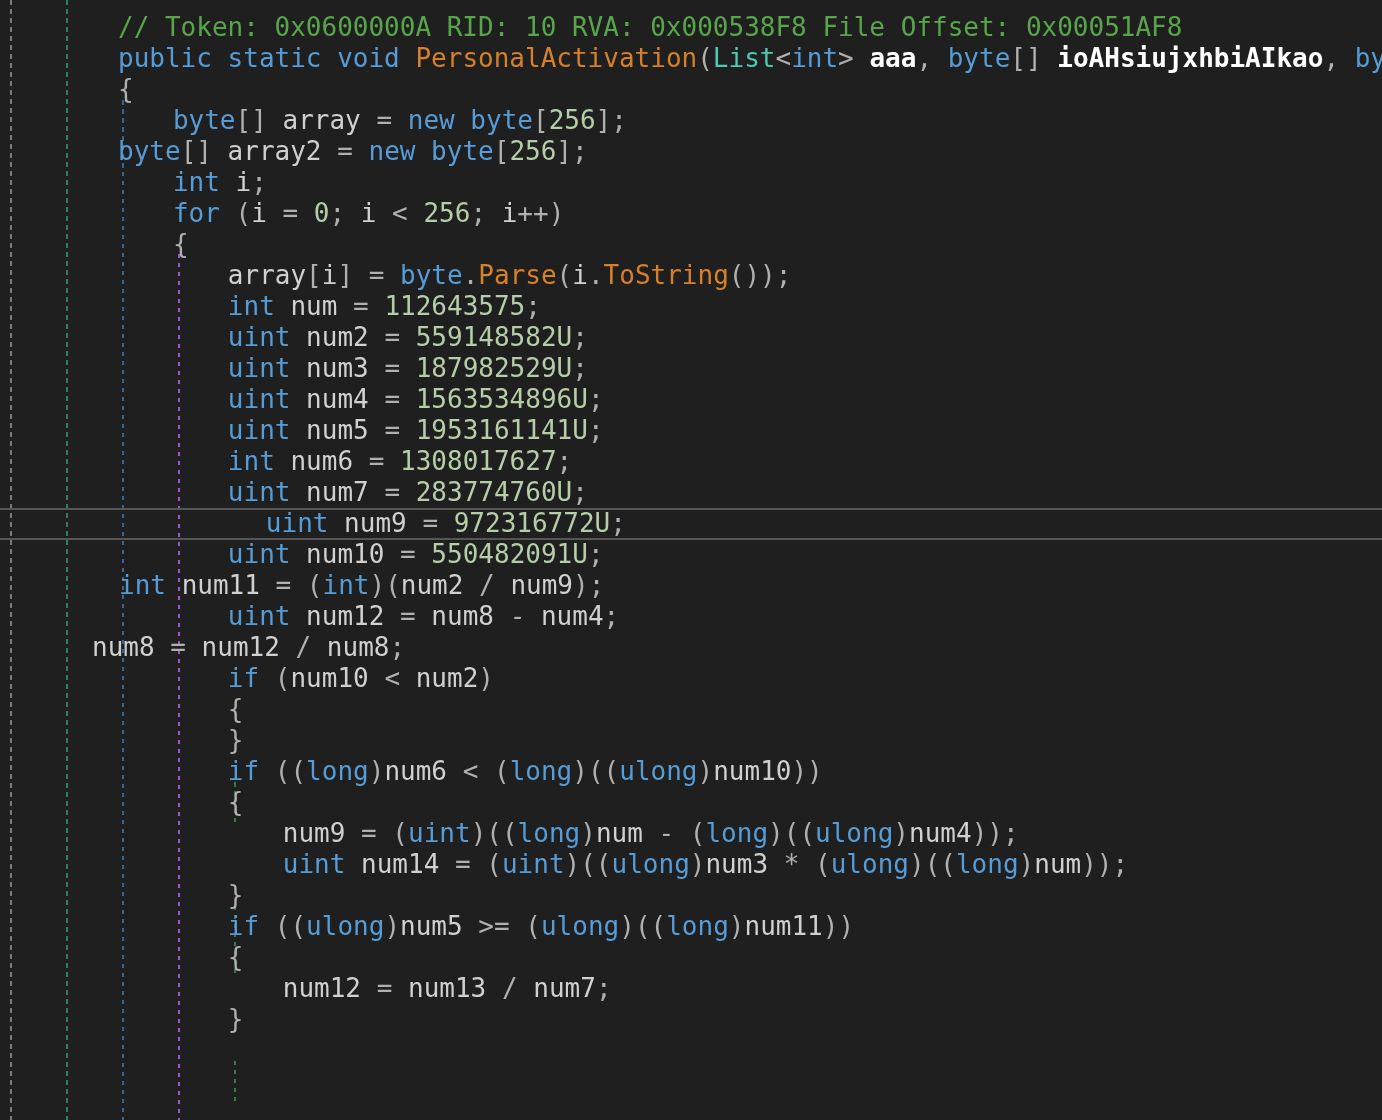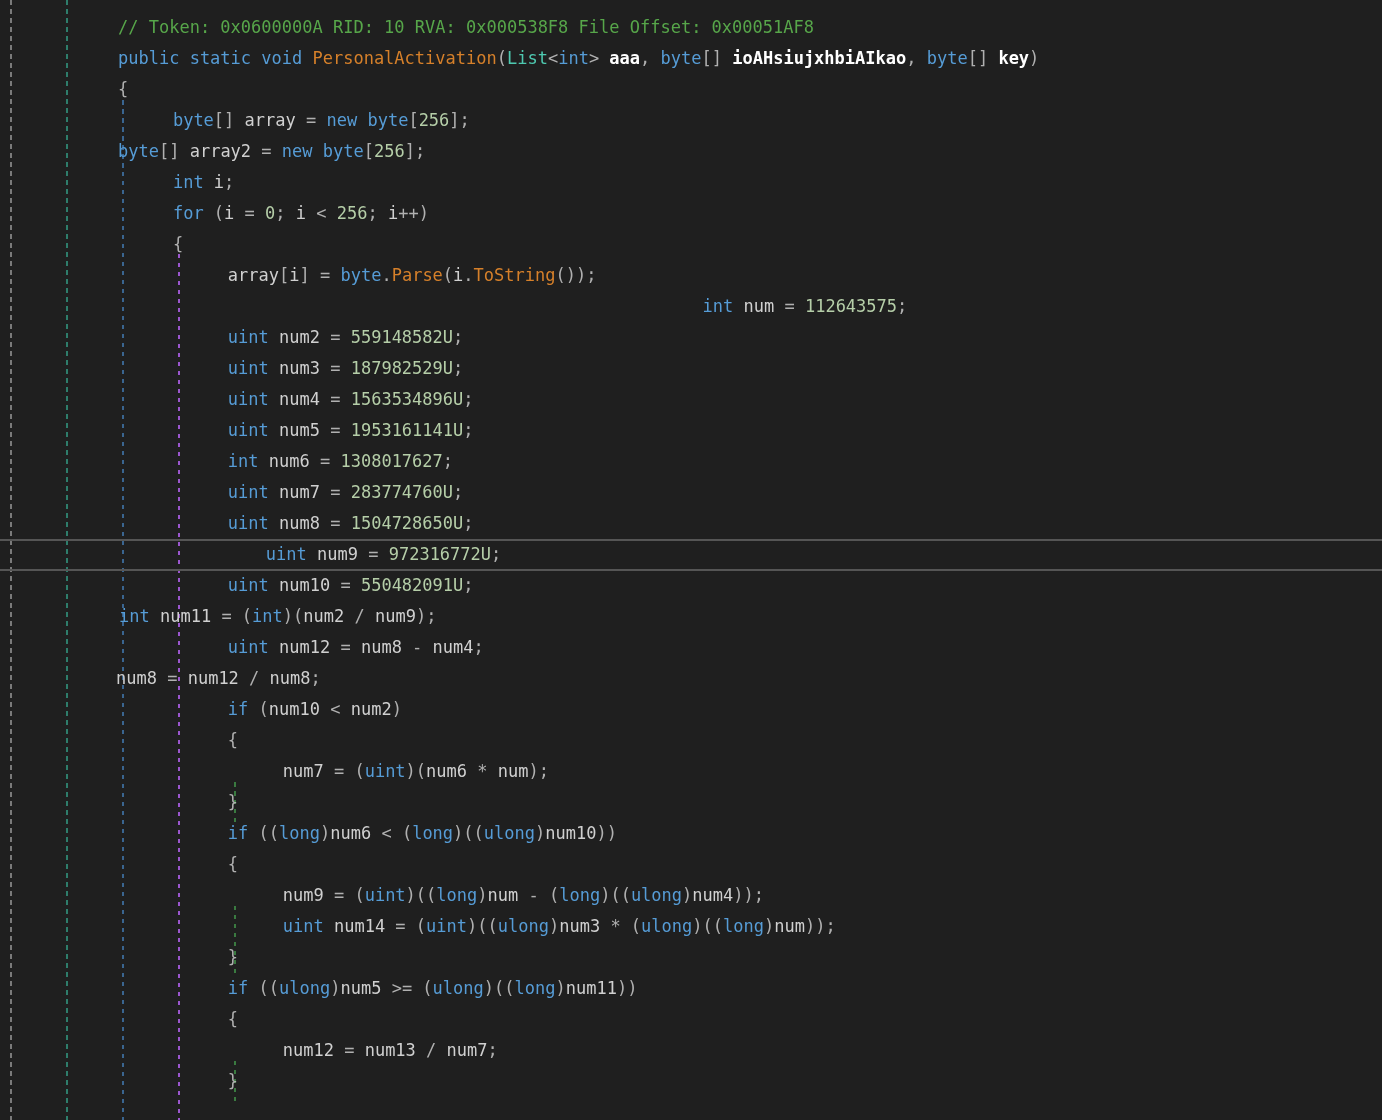--- a/index.html
+++ b/index.html
@@ -5,21 +5,21 @@
   html, body {
     margin: 0; padding: 0;
     width: 1382px; height: 1120px;
     overflow: hidden;
     background: var(--bg, #1F1F1F);
   }
   .editor {
     position: relative;
     width: 1382px; height: 1120px;
     font-family: "DejaVu Sans Mono", "Liberation Mono", monospace;
-    font-size: 17px;
+    font-size: 26px;
   }
   
   .guide {
     position: absolute;
     width: 2px;
     background-image: repeating-linear-gradient(180deg, var(--gc, #777) 0px, var(--gc, #777) 4.5px, transparent 4.5px, transparent 9px);
     z-index: 1;
   }
   .guide-gray   { --gc: var(--guide-gray);   left: 10px;  top: 0;      height: 1120px; }
   .guide-teal   { --gc: var(--guide-teal);   left: 66px;  top: 0;      height: 1120px; }
@@ -76,36 +76,34 @@
   <div id="code-lines">
       <div class="line" style="padding-left: 118px;"><span class="tok-cm">// Token: 0x0600000A RID: 10 RVA: 0x000538F8 File Offset: 0x00051AF8</span></div>
       <div class="line" style="padding-left: 118px;"><span class="tok-kw">public static void </span><span class="tok-me">PersonalActivation</span><span class="tok-pn">(</span><span class="tok-ty">List</span><span class="tok-pn">&lt;</span><span class="tok-kw">int</span><span class="tok-pn">&gt; </span><span class="tok-pa">aaa</span><span class="tok-pn">, </span><span class="tok-kw">byte</span><span class="tok-pn">[] </span><span class="tok-pa">ioAHsiujxhbiAIkao</span><span class="tok-pn">, </span><span class="tok-kw">byte</span><span class="tok-pn">[] </span><span class="tok-pa">key</span><span class="tok-pn">)</span></div>
       <div class="line" style="padding-left: 118px;"><span class="tok-pn">{</span></div>
       <div class="line" style="padding-left: 172.92px;"><span class="tok-kw">byte</span><span class="tok-pn">[] </span><span class="tok-id">array</span><span class="tok-pn"> = </span><span class="tok-kw">new byte</span><span class="tok-pn">[</span><span class="tok-nu">256</span><span class="tok-pn">];</span></div>
       <div class="line" style="padding-left: 118px;"><span class="tok-kw">byte</span><span class="tok-pn">[] </span><span class="tok-id">array2</span><span class="tok-pn"> = </span><span class="tok-kw">new byte</span><span class="tok-pn">[</span><span class="tok-nu">256</span><span class="tok-pn">];</span></div>
       <div class="line" style="padding-left: 172.92px;"><span class="tok-kw">int </span><span class="tok-id">i</span><span class="tok-pn">;</span></div>
       <div class="line" style="padding-left: 172.92px;"><span class="tok-kw">for </span><span class="tok-pn">(</span><span class="tok-id">i</span><span class="tok-pn"> = </span><span class="tok-nu">0</span><span class="tok-pn">; </span><span class="tok-id">i</span><span class="tok-pn"> &lt; </span><span class="tok-nu">256</span><span class="tok-pn">; </span><span class="tok-id">i</span><span class="tok-pn">++)</span></div>
       <div class="line" style="padding-left: 172.92px;"><span class="tok-pn">{</span></div>
       <div class="line" style="padding-left: 227.84px;"><span class="tok-id">array</span><span class="tok-pn">[</span><span class="tok-id">i</span><span class="tok-pn">] = </span><span class="tok-kw">byte</span><span class="tok-pn">.</span><span class="tok-me">Parse</span><span class="tok-pn">(</span><span class="tok-id">i</span><span class="tok-pn">.</span><span class="tok-me">ToString</span><span class="tok-pn">());</span></div>
-      <div class="line" style="padding-left: 227.84px; text-align: center;"><span class="tok-kw">int </span><span class="tok-id">num</span><span class="tok-pn"> = </span><span class="tok-nu">112643575</span><span class="tok-pn">;</span></div>
+      <div class="line" style="padding-left: 227.84px;"><span class="tok-kw">int </span><span class="tok-id">num</span><span class="tok-pn"> = </span><span class="tok-nu">112643575</span><span class="tok-pn">;</span></div>
       <div class="line" style="padding-left: 227.84px;"><span class="tok-kw">uint </span><span class="tok-id">num2</span><span class="tok-pn"> = </span><span class="tok-nu">559148582U</span><span class="tok-pn">;</span></div>
       <div class="line" style="padding-left: 227.84px;"><span class="tok-kw">uint </span><span class="tok-id">num3</span><span class="tok-pn"> = </span><span class="tok-nu">187982529U</span><span class="tok-pn">;</span></div>
       <div class="line" style="padding-left: 227.84px;"><span class="tok-kw">uint </span><span class="tok-id">num4</span><span class="tok-pn"> = </span><span class="tok-nu">1563534896U</span><span class="tok-pn">;</span></div>
       <div class="line" style="padding-left: 227.84px;"><span class="tok-kw">uint </span><span class="tok-id">num5</span><span class="tok-pn"> = </span><span class="tok-nu">1953161141U</span><span class="tok-pn">;</span></div>
       <div class="line" style="padding-left: 227.84px;"><span class="tok-kw">int </span><span class="tok-id">num6</span><span class="tok-pn"> = </span><span class="tok-nu">1308017627</span><span class="tok-pn">;</span></div>
       <div class="line" style="padding-left: 227.84px;"><span class="tok-kw">uint </span><span class="tok-id">num7</span><span class="tok-pn"> = </span><span class="tok-nu">283774760U</span><span class="tok-pn">;</span></div>
-      <div class="line" style="padding-left: 227.84px;"><span class="tok-kw">uint </span><span class="tok-id">num8</span><span class="tok-pn"> = </span><span class="tok-nu">1504728650U</span><span class="tok-pn">;</span></div>
       <div class="line" style="padding-left: 227.84px; margin-left: 38px;"><div class="current-box" style="left: -224.84px;"></div><span class="tok-kw">uint </span><span class="tok-id">num9</span><span class="tok-pn"> = </span><span class="tok-nu">972316772U</span><span class="tok-pn">;</span></div>
       <div class="line" style="padding-left: 227.84px;"><span class="tok-kw">uint </span><span class="tok-id">num10</span><span class="tok-pn"> = </span><span class="tok-nu">550482091U</span><span class="tok-pn">;</span></div>
       <div class="line" style="padding-left: 119px;"><span class="tok-kw">int </span><span class="tok-id">num11</span><span class="tok-pn"> = (</span><span class="tok-kw">int</span><span class="tok-pn">)(</span><span class="tok-id">num2</span><span class="tok-pn"> / </span><span class="tok-id">num9</span><span class="tok-pn">);</span></div>
       <div class="line" style="padding-left: 227.84px;"><span class="tok-kw">uint </span><span class="tok-id">num12</span><span class="tok-pn"> = </span><span class="tok-id">num8</span><span class="tok-pn"> - </span><span class="tok-id">num4</span><span class="tok-pn">;</span></div>
-      <div class="line" style="padding-left: 116px;"><span class="tok-id">num8</span><span class="tok-pn"> = </span><span class="tok-id">num12</span><span class="tok-pn"> / </span><span class="tok-id">num8</span><span class="tok-pn">;</span></div>
+      <div class="line" style="padding-left: 92px;"><span class="tok-id">num8</span><span class="tok-pn"> = </span><span class="tok-id">num12</span><span class="tok-pn"> / </span><span class="tok-id">num8</span><span class="tok-pn">;</span></div>
       <div class="line" style="padding-left: 227.84px;"><span class="tok-kw">if </span><span class="tok-pn">(</span><span class="tok-id">num10</span><span class="tok-pn"> &lt; </span><span class="tok-id">num2</span><span class="tok-pn">)</span></div>
       <div class="line" style="padding-left: 227.84px;"><span class="tok-pn">{</span></div>
-      <div class="line" style="padding-left: 282.76px;"><span class="tok-id">num7</span><span class="tok-pn"> = (</span><span class="tok-kw">uint</span><span class="tok-pn">)(</span><span class="tok-id">num6</span><span class="tok-pn"> * </span><span class="tok-id">num</span><span class="tok-pn">);</span></div>
       <div class="line" style="padding-left: 227.84px;"><span class="tok-pn">}</span></div>
       <div class="line" style="padding-left: 227.84px;"><span class="tok-kw">if </span><span class="tok-pn">((</span><span class="tok-kw">long</span><span class="tok-pn">)</span><span class="tok-id">num6</span><span class="tok-pn"> &lt; (</span><span class="tok-kw">long</span><span class="tok-pn">)((</span><span class="tok-kw">ulong</span><span class="tok-pn">)</span><span class="tok-id">num10</span><span class="tok-pn">))</span></div>
       <div class="line" style="padding-left: 227.84px;"><span class="tok-pn">{</span></div>
       <div class="line" style="padding-left: 282.76px;"><span class="tok-id">num9</span><span class="tok-pn"> = (</span><span class="tok-kw">uint</span><span class="tok-pn">)((</span><span class="tok-kw">long</span><span class="tok-pn">)</span><span class="tok-id">num</span><span class="tok-pn"> - (</span><span class="tok-kw">long</span><span class="tok-pn">)((</span><span class="tok-kw">ulong</span><span class="tok-pn">)</span><span class="tok-id">num4</span><span class="tok-pn">));</span></div>
       <div class="line" style="padding-left: 282.76px;"><span class="tok-kw">uint </span><span class="tok-id">num14</span><span class="tok-pn"> = (</span><span class="tok-kw">uint</span><span class="tok-pn">)((</span><span class="tok-kw">ulong</span><span class="tok-pn">)</span><span class="tok-id">num3</span><span class="tok-pn"> * (</span><span class="tok-kw">ulong</span><span class="tok-pn">)((</span><span class="tok-kw">long</span><span class="tok-pn">)</span><span class="tok-id">num</span><span class="tok-pn">));</span></div>
       <div class="line" style="padding-left: 227.84px;"><span class="tok-pn">}</span></div>
       <div class="line" style="padding-left: 227.84px;"><span class="tok-kw">if </span><span class="tok-pn">((</span><span class="tok-kw">ulong</span><span class="tok-pn">)</span><span class="tok-id">num5</span><span class="tok-pn"> &gt;= (</span><span class="tok-kw">ulong</span><span class="tok-pn">)((</span><span class="tok-kw">long</span><span class="tok-pn">)</span><span class="tok-id">num11</span><span class="tok-pn">))</span></div>
       <div class="line" style="padding-left: 227.84px;"><span class="tok-pn">{</span></div>
       <div class="line" style="padding-left: 282.76px;"><span class="tok-id">num12</span><span class="tok-pn"> = </span><span class="tok-id">num13</span><span class="tok-pn"> / </span><span class="tok-id">num7</span><span class="tok-pn">;</span></div>
       <div class="line" style="padding-left: 227.84px;"><span class="tok-pn">}</span></div>

